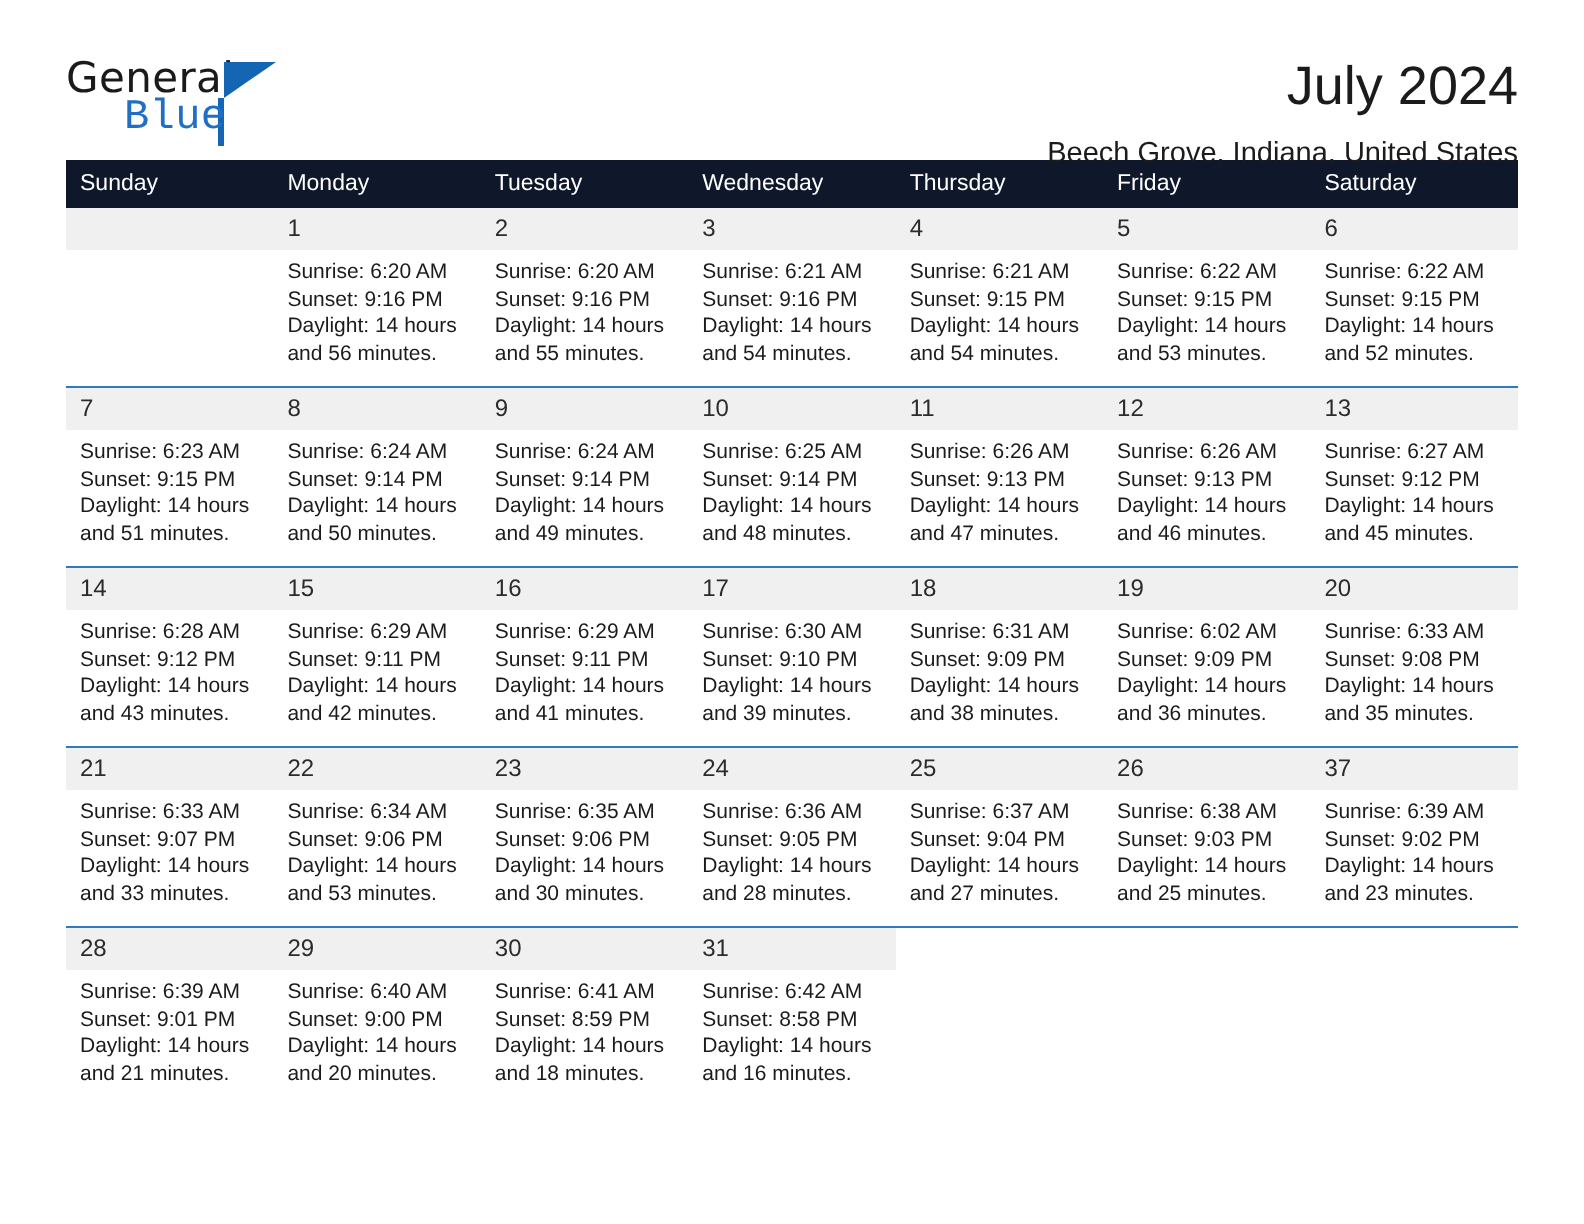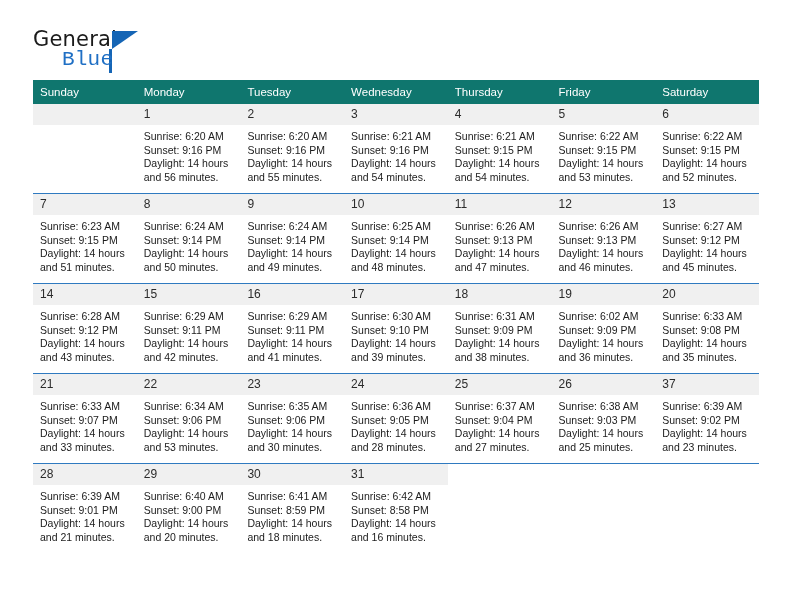--- a/index.html
+++ b/index.html
@@ -93,21 +93,21 @@
   }
 
   
   .calendar {
     margin-top: 8px;
     width: 726px;
     border-collapse: collapse;
     table-layout: fixed;
   }
   .calendar th {
-    background: #0f766e;
+    background: #0f172a;
     color: #ffffff;
     font-size: 11.5px;
     font-weight: normal;
     text-align: left;
     padding: 6px 0 6px 7px;
     height: 20px;
     box-sizing: border-box;
   }
 
   .weekrow > td {
@@ -153,20 +153,22 @@
   <div class="top">
 
     <div class="brand">
       <span class="brand-general">General</span>
       <span class="brand-tri"></span>
       <span class="brand-bar"></span>
       <span class="brand-blue">Blue</span>
     </div>
 
     <div class="titles">
+      <div class="cal-title">July 2024</div>
+      <div class="cal-subtitle">Beech Grove, Indiana, United States</div>
     </div>
 
   </div>
 
   <table class="calendar">
     <thead>
       <tr>
         <th>Sunday</th>
         <th>Monday</th>
         <th>Tuesday</th>

